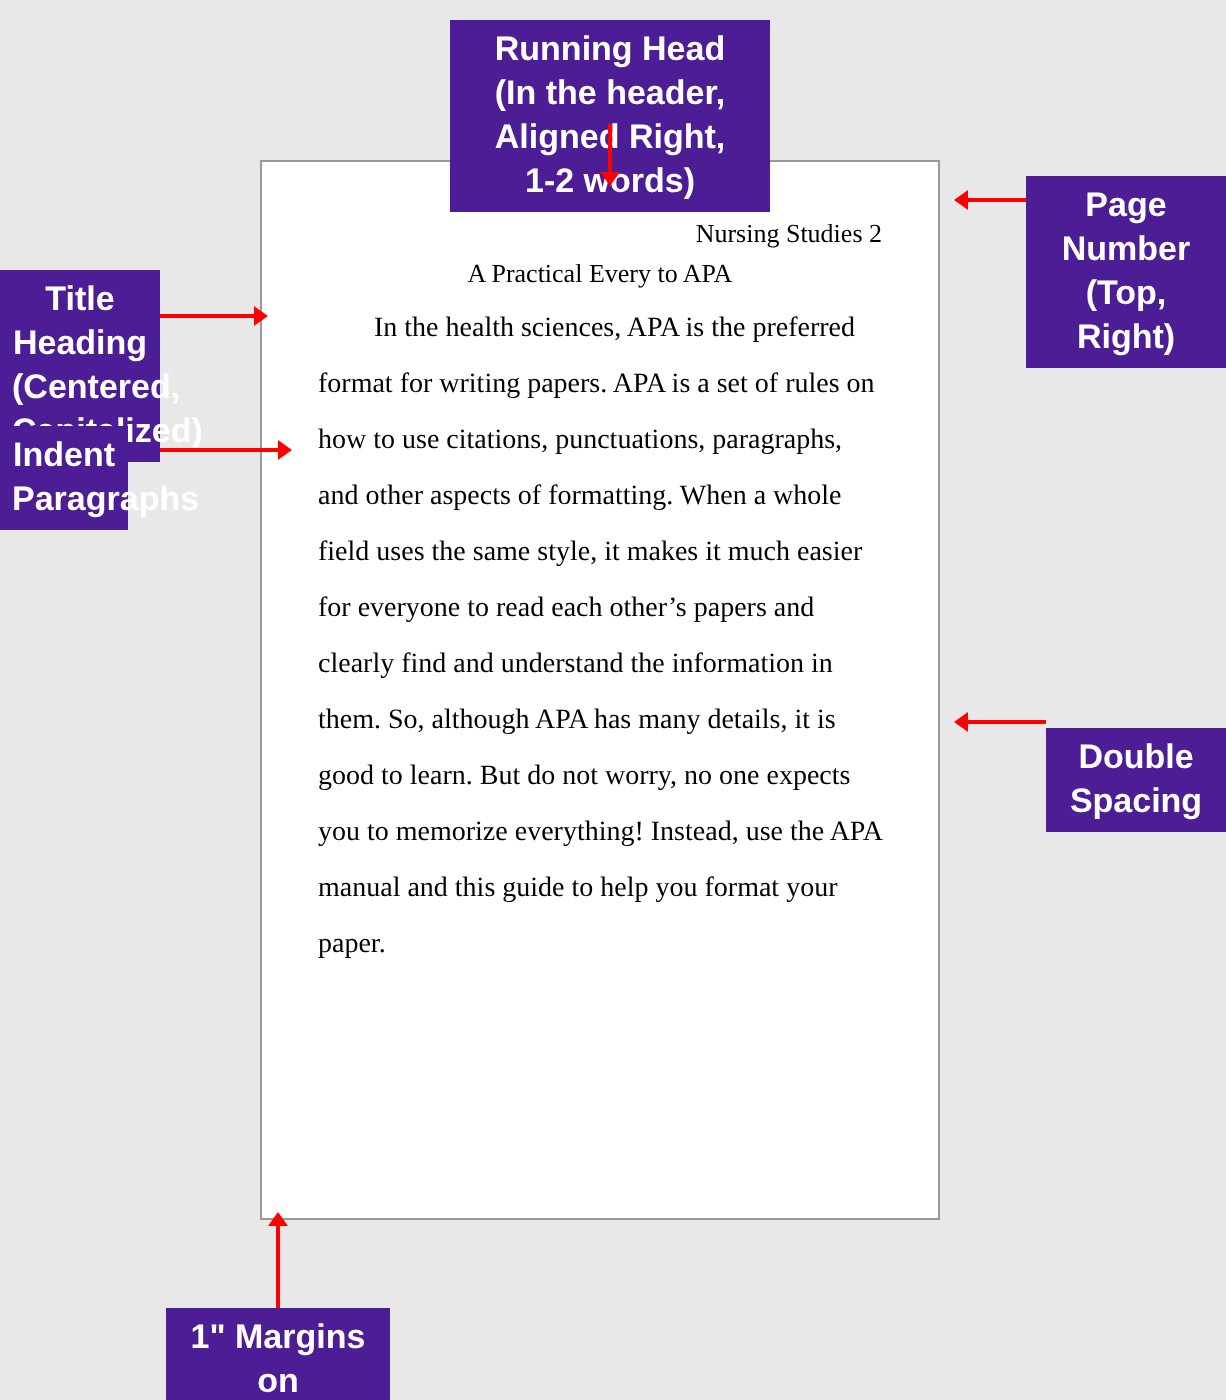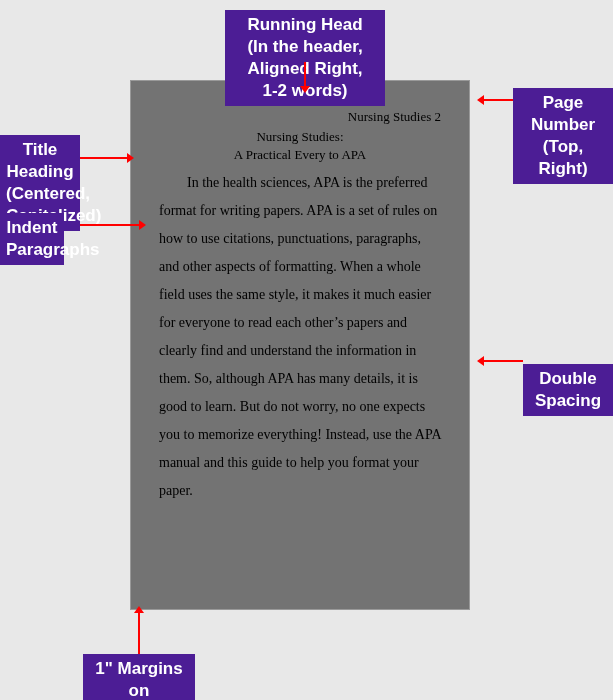--- a/index.html
+++ b/index.html
@@ -12,21 +12,21 @@
       overflow: hidden;
     }
 
     
     .page {
       position: absolute;
       left: 130px;
       top: 80px;
       width: 340px;
       height: 530px;
-      background: #737373;
+      background: #ffffff;
       border: 1px solid #999;
       padding: 28px 28px 28px 28px;
     }
 
     .page-header {
       display: flex;
       justify-content: flex-end;
       align-items: center;
       margin-bottom: 4px;
       font-size: 13px;
@@ -121,21 +121,20 @@
       border-right: 5px solid transparent;
     }
   </style>
 </head>
 <body>
 
 <div class="page">
   <div class="page-header">
     <span>Nursing Studies   2</span>
   </div>
-  <div class="page-title-line">Nursing Studies:</div>
   <div class="page-subtitle-line">A Practical Every to APA</div>
   <div class="page-body">In the health sciences, APA is the preferred format for writing papers.  APA is a set of rules on how to use citations, punctuations, paragraphs, and other aspects of formatting.  When a whole field uses the same style, it makes it much easier for everyone to read each other’s papers and clearly find and understand the information in them.  So, although APA has many details, it is good to learn.  But do not worry, no one expects you to memorize everything!  Instead, use the APA manual and this guide to help you format your paper.</div>
 </div>
 
 <div class="annotation" style="left: 225px; top: 10px; width: 160px;">
   Running Head<br>(In the header, Aligned Right,<br>1-2 words)
 </div>
 
 <div class="arrow arrow-v arrowhead-down" style="left: 304px; top: 62px; height: 25px;"></div>
 

